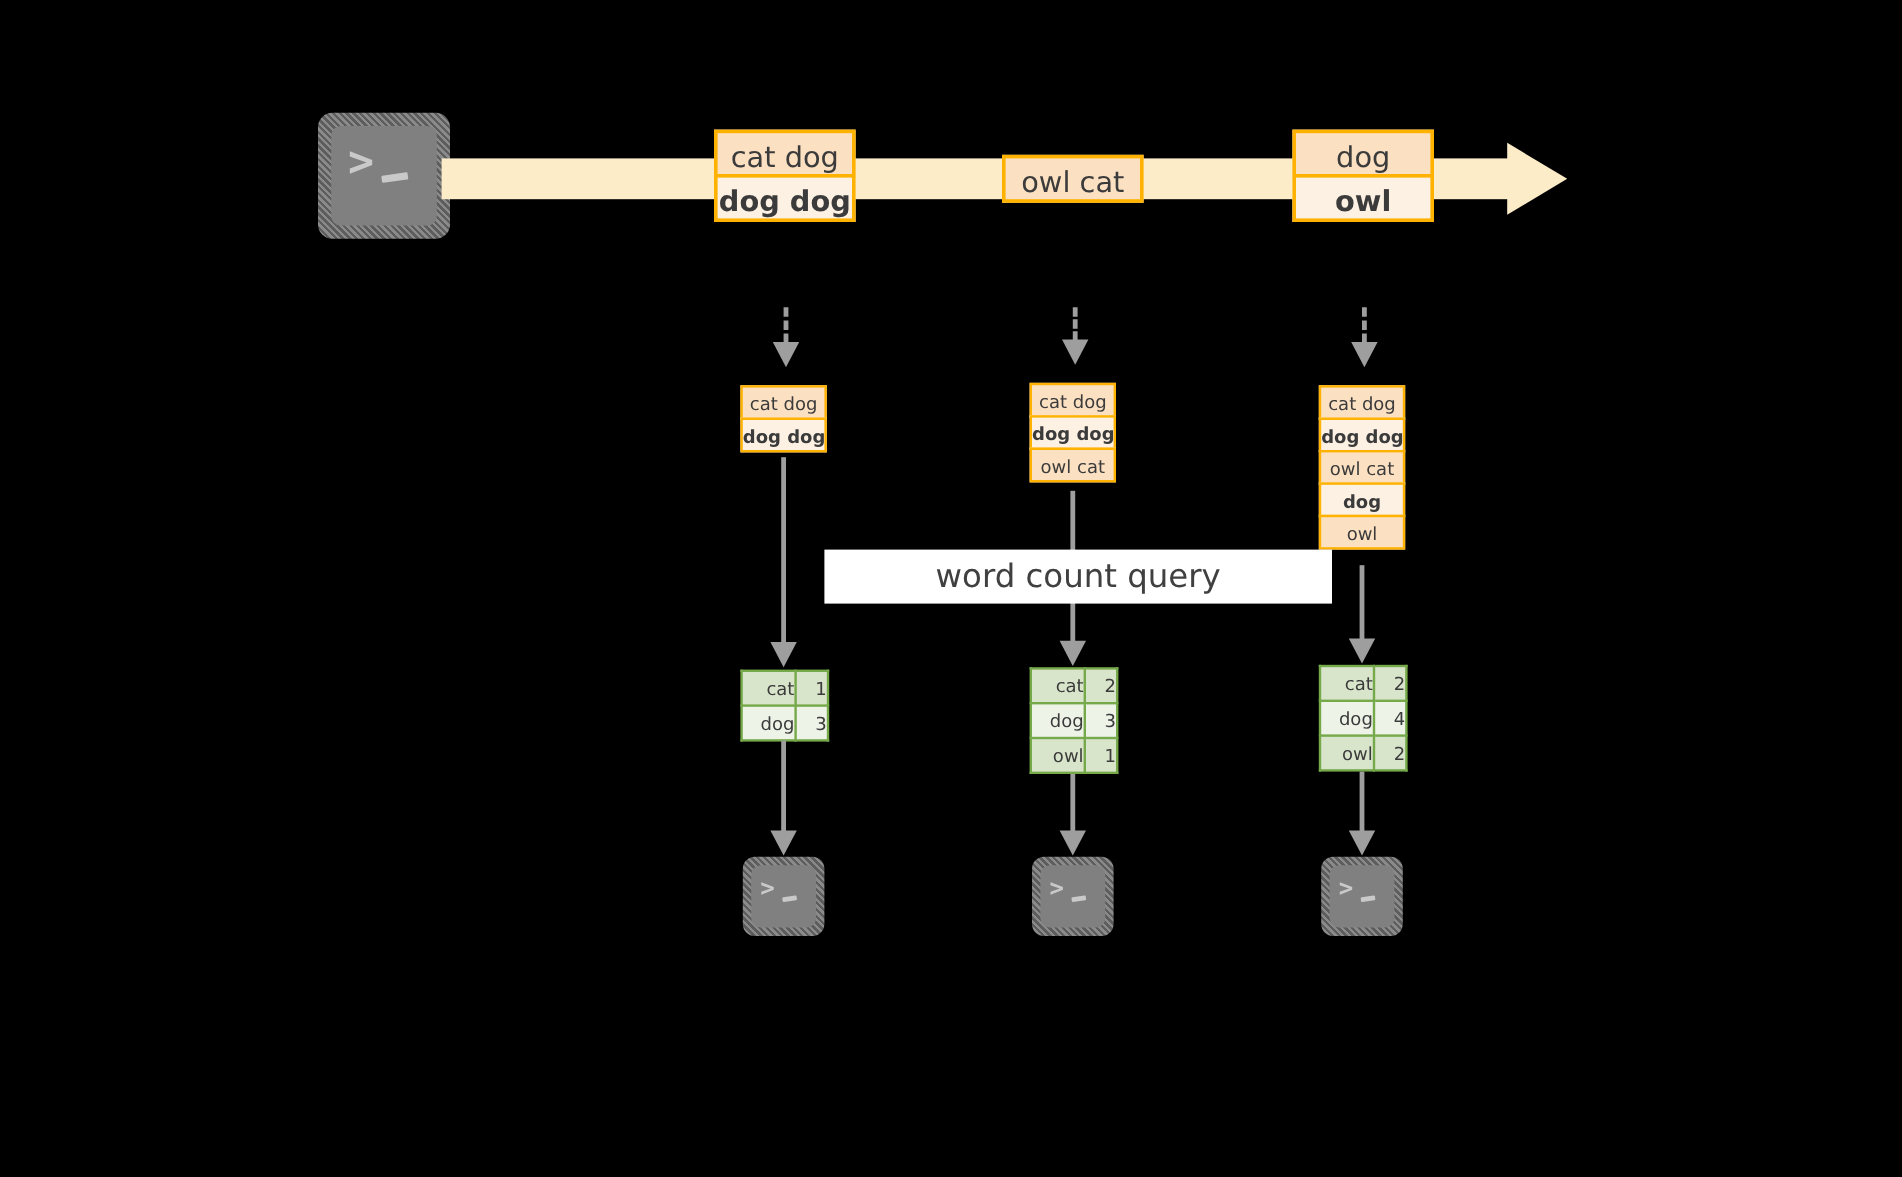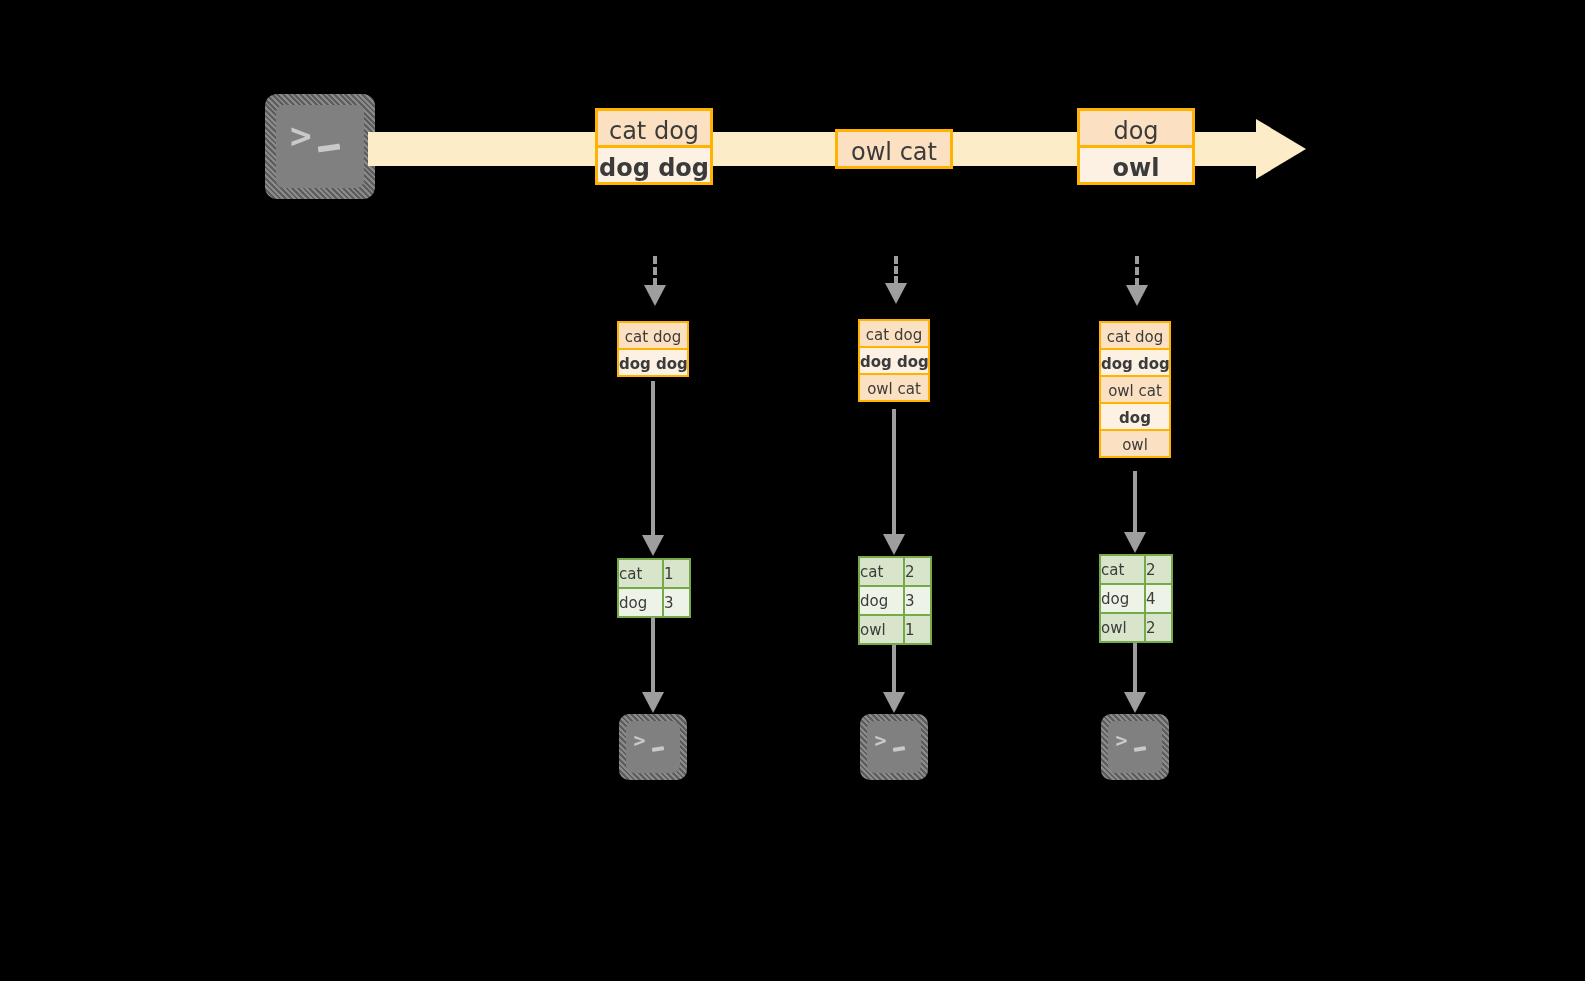--- a/index.html
+++ b/index.html
@@ -118,21 +118,21 @@
     position: absolute;
     border-collapse: collapse;
     width: 74px;
   }
   .count-table td {
     box-sizing: border-box;
     border: 2px solid #76a94a;
     font-size: 15px;
     height: 29px;
     color: #3b3b3b;
-    text-align: left;
+    text-align: right;
     padding: 0;
   }
   .count-table tr.odd td  { background: #d9e5cb; }
   .count-table tr.even td { background: #eef3e8; }
   .count-table td.word { width: 46px; }
   .count-table td.num  { width: 28px; }
 
   
   .varrow {
     position: absolute;
@@ -316,14 +316,15 @@
     <span class="head"></span>
   </div>
 
   <div class="term-icon small" style="left:1101px; top:714px;">
     <div class="inner">
       <span class="chev">&gt;</span>
       <span class="dash"></span>
     </div>
   </div>
 
+  <div class="query-label">word count query</div>
 
 </div>
 
 </body></html>

